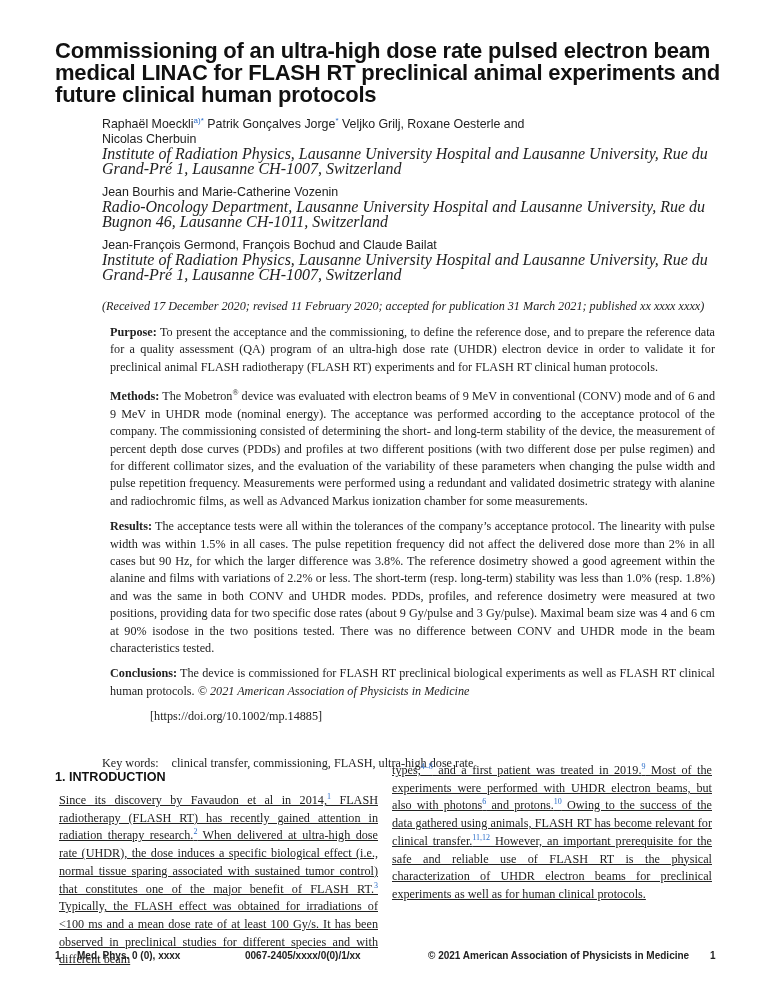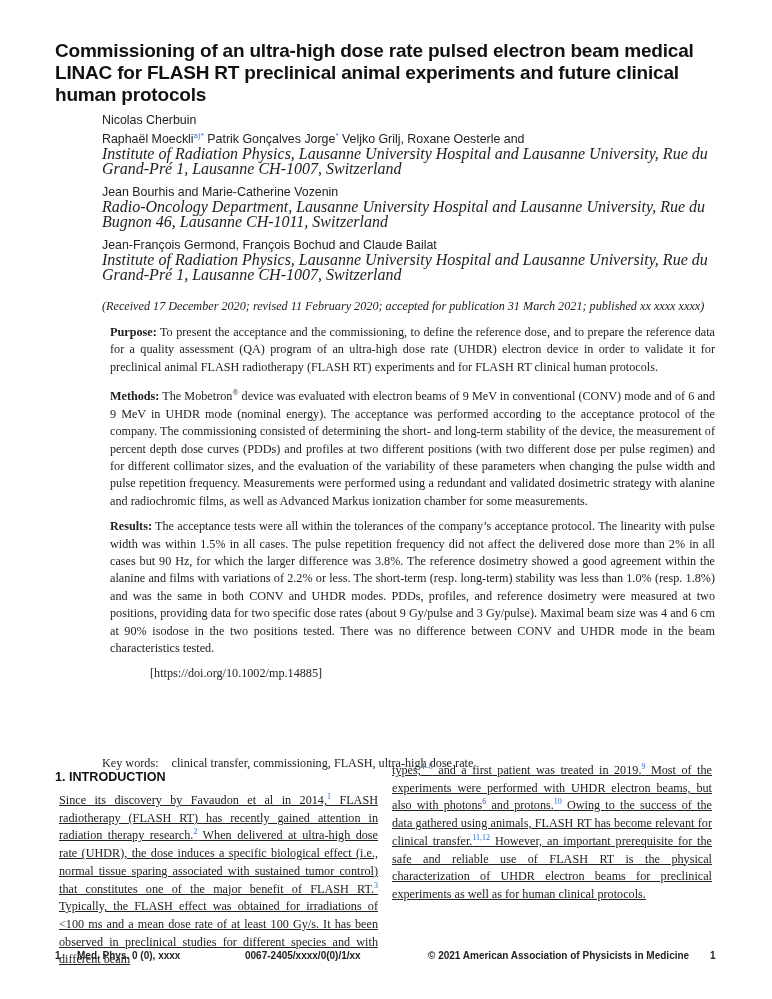--- a/index.html
+++ b/index.html
@@ -1,20 +1,20 @@
 <!DOCTYPE html>
 <html><head>
 <meta charset="utf-8">
 <style>
   html, body { margin: 0; padding: 0; background: #ffffff; }
   body { width: 772px; height: 999px; position: relative; overflow: hidden; color: #1a1a1a; }
   .title {
     position: absolute; left: 55px; top: 40px; width: 680px;
     font-family: "Liberation Sans", sans-serif; font-weight: bold;
-    font-size: 19px; line-height: 22px; letter-spacing: -0.2px; color: #111;
+    font-size: 22px; line-height: 22px; letter-spacing: -0.2px; color: #111;
   }
   .authors-block { position: absolute; left: 102px; top: 113px; width: 620px; }
   .author-line { font-family: "Liberation Sans", sans-serif; font-size: 12.4px; line-height: 15px; color: #222; }
   .affil { font-family: "Liberation Serif", serif; font-style: italic; font-size: 16px; line-height: 14.5px; color: #222; margin-bottom: 9px; }
   sup.blue { color: #2a6dc9; font-size: 8px; }
   .received { font-family: "Liberation Serif", serif; font-size: 12.2px; line-height: 15px; color: #222; margin-top: 17px; font-style: italic; }
   .abstract { position: absolute; left: 102px; top: 316px; width: 621px;
     font-family: "Liberation Serif", serif; font-size: 12.2px; line-height: 17.4px; color: #222; text-align: justify; }
   .abstract p { margin: 8px; }
   .abstract b { font-weight: bold; }
@@ -33,39 +33,40 @@
   .footer { position: absolute; top: 950px; left: 55px; width: 665px; height: 16px;
     font-family: "Liberation Sans", sans-serif; font-size: 10px; font-weight: bold; color: #222; }
   .footer span { position: absolute; top: 0; white-space: nowrap; }
 </style>
 </head>
 <body>
 
 <div class="title">Commissioning of an ultra-high dose rate pulsed electron beam medical LINAC for FLASH RT preclinical animal experiments and future clinical human protocols</div>
 
 <div class="authors-block">
-  <div class="author-line">Nicolas Cherbuin</div>
   <div class="author-line">
     <span>Raphaël Moeckli</span><sup class="blue">a)*</sup><span> Patrik Gonçalves Jorge</span><sup class="blue">*</sup><span> Veljko Grilj, Roxane Oesterle and</span>
   </div>
+  <div class="author-line">Nicolas Cherbuin</div>
   <div class="affil">Institute of Radiation Physics, Lausanne University Hospital and Lausanne University, Rue du Grand-Pré 1, Lausanne CH-1007, Switzerland</div>
 
   <div class="author-line">Jean Bourhis and Marie-Catherine Vozenin</div>
   <div class="affil">Radio-Oncology Department, Lausanne University Hospital and Lausanne University, Rue du Bugnon 46, Lausanne CH-1011, Switzerland</div>
 
   <div class="author-line">Jean-François Germond, François Bochud and Claude Bailat</div>
   <div class="affil">Institute of Radiation Physics, Lausanne University Hospital and Lausanne University, Rue du Grand-Pré 1, Lausanne CH-1007, Switzerland</div>
 
   <div class="received">(Received 17 December 2020; revised 11 February 2020; accepted for publication 31 March 2021; published xx xxxx xxxx)</div>
 </div>
 
 <div class="abstract">
   <p><b>Purpose:</b> <span>To present the acceptance and the commissioning, to define the reference dose, and to prepare the reference data for a quality assessment (QA) program of an ultra-high dose rate (UHDR) electron device in order to validate it for preclinical animal FLASH radiotherapy (FLASH RT) experiments and for FLASH RT clinical human protocols.</span></p>
   <p><b>Methods:</b> <span>The Mobetron</span><sup style="font-size:8px">®</sup><span> device was evaluated with electron beams of 9 MeV in conventional (CONV) mode and of 6 and 9 MeV in UHDR mode (nominal energy). The acceptance was performed according to the acceptance protocol of the company. The commissioning consisted of determining the short- and long-term stability of the device, the measurement of percent depth dose curves (PDDs) and profiles at two different positions (with two different dose per pulse regimen) and for different collimator sizes, and the evaluation of the variability of these parameters when changing the pulse width and pulse repetition frequency. Measurements were performed using a redundant and validated dosimetric strategy with alanine and radiochromic films, as well as Advanced Markus ionization chamber for some measurements.</span></p>
   <p><b>Results:</b> <span>The acceptance tests were all within the tolerances of the company’s acceptance protocol. The linearity with pulse width was within 1.5% in all cases. The pulse repetition frequency did not affect the delivered dose more than 2% in all cases but 90 Hz, for which the larger difference was 3.8%. The reference dosimetry showed a good agreement within the alanine and films with variations of 2.2% or less. The short-term (resp. long-term) stability was less than 1.0% (resp. 1.8%) and was the same in both CONV and UHDR modes. PDDs, profiles, and reference dosimetry were measured at two positions, providing data for two specific dose rates (about 9 Gy/pulse and 3 Gy/pulse). Maximal beam size was 4 and 6 cm at 90% isodose in the two positions tested. There was no difference between CONV and UHDR mode in the beam characteristics tested.</span></p>
+  <p><b>Conclusions:</b> <span>The device is commissioned for FLASH RT preclinical biological experiments as well as FLASH RT clinical human protocols. </span><i>© 2021 American Association of Physicists in Medicine</i></p>
   <p class="doi">[https://doi.org/10.1002/mp.14885]</p>
 </div>
 
 <div class="keywords">
   <span class="kw-label">Key words:</span>
   <span>clinical transfer, commissioning, FLASH, ultra-high dose rate</span>
 </div>
 
 <div class="section-heading">1. INTRODUCTION</div>
 

